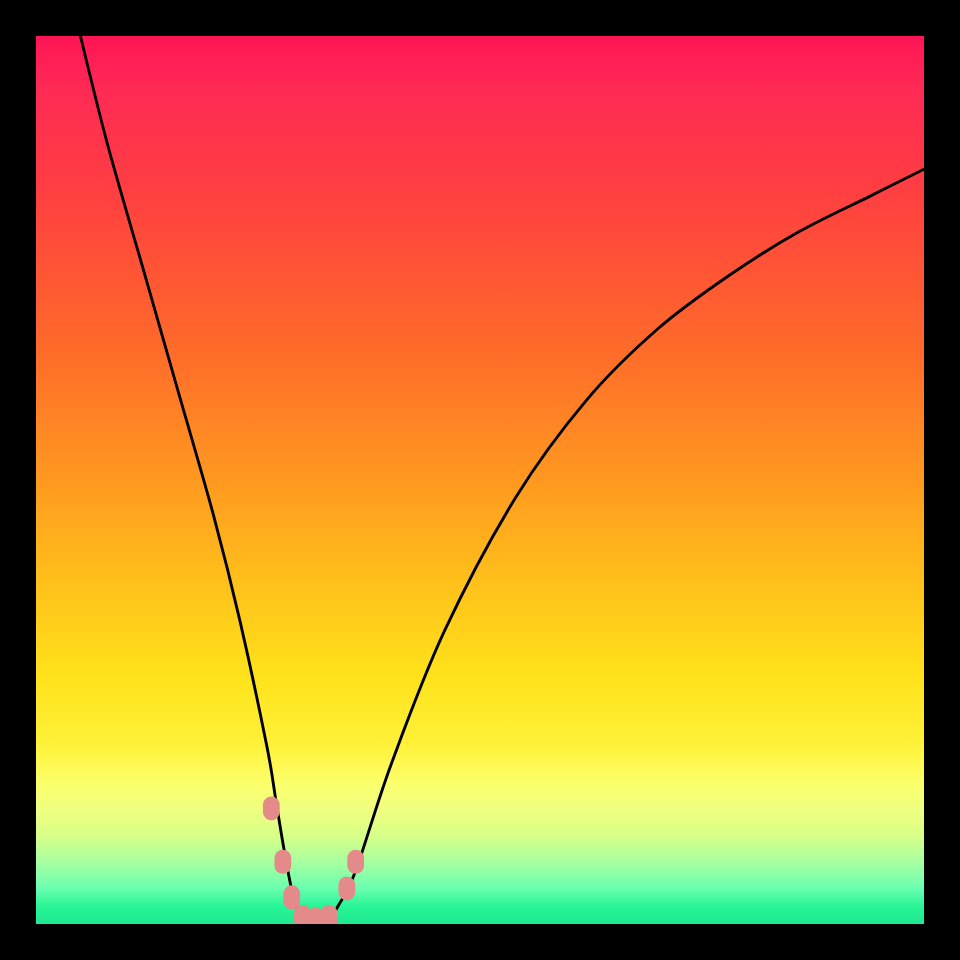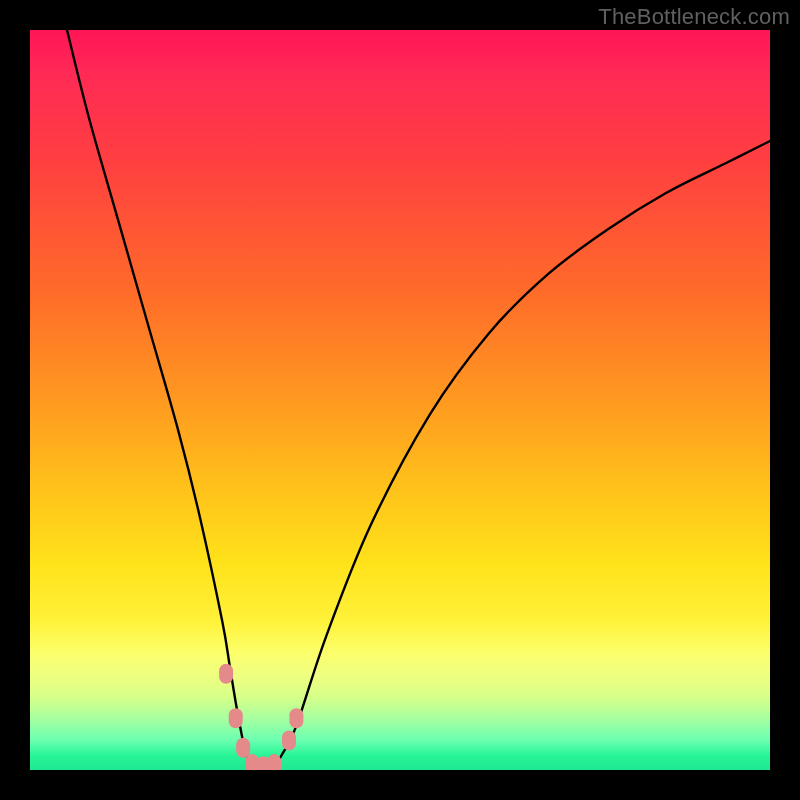--- a/index.html
+++ b/index.html
@@ -58,21 +58,20 @@
     position: absolute;
     top: 0; left: 0;
     width: 740px;
     height: 740px;
   }
 </style>
 </head>
 <body>
 
 <div class="frame">
-  <div class="watermark">TheBottleneck.com</div>
 
   <div class="plot">
     <svg class="curve" viewBox="0 0 740 740" preserveAspectRatio="none">
       <path id="curve-path" fill="none" stroke="#000" stroke-width="2.4" stroke-linecap="round" stroke-linejoin="round" d="M 37,0 C 40.7,14.799999999999992 50.56666666666667,56.73333333333329 59.2,88.79999999999995 C 67.83333333333334,120.86666666666662 78.93333333333334,157.86666666666665 88.8,192.39999999999998 C 98.66666666666666,226.9333333333333 108.53333333333333,261.4666666666667 118.4,296 C 128.26666666666668,330.5333333333333 139.36666666666667,367.5333333333333 148,399.59999999999997 C 156.63333333333333,431.66666666666663 162.8,456.3333333333333 170.20000000000002,488.4 C 177.60000000000002,520.4666666666667 187.46666666666667,567.3333333333334 192.4,592 C 197.33333333333334,616.6666666666666 197.33333333333334,621.6 199.8,636.4 C 202.26666666666668,651.1999999999999 204.73333333333335,667.2333333333333 207.20000000000002,680.8 C 209.66666666666669,694.3666666666666 212.13333333333333,708.55 214.6,717.8 C 217.06666666666666,727.05 219.53333333333333,732.8466666666666 222,736.3 C 224.46666666666667,739.7533333333333 226.93333333333334,738.15 229.4,738.52 C 231.86666666666667,738.89 234.33333333333334,738.89 236.8,738.52 C 239.26666666666668,738.15 241.73333333333335,738.52 244.20000000000002,736.3 C 246.66666666666669,734.0799999999999 247.90000000000003,731.9833333333333 251.60000000000002,725.2 C 255.3,718.4166666666667 259,715.3333333333334 266.4,695.6 C 273.79999999999995,675.8666666666667 283.66666666666663,640.0999999999999 296,606.8 C 308.33333333333337,573.5 323.1333333333334,532.8 340.40000000000003,495.79999999999995 C 357.6666666666667,458.79999999999995 379.8666666666667,416.8666666666667 399.6,384.8 C 419.33333333333337,352.73333333333335 439.06666666666666,326.83333333333337 458.8,303.40000000000003 C 478.53333333333336,279.9666666666667 498.26666666666665,261.46666666666664 518,244.2 C 537.7333333333333,226.93333333333334 557.4666666666667,213.36666666666673 577.2,199.80000000000007 C 596.9333333333334,186.2333333333334 616.6666666666666,173.89999999999995 636.4,162.79999999999995 C 656.1333333333333,151.69999999999996 678.3333333333333,141.83333333333337 695.5999999999999,133.20000000000005 C 712.8666666666666,124.56666666666672 732.6,114.7 740,111"></path>
       <g id="markers-group">
           <rect x="189.10000000000002" y="633.8" width="14" height="20" rx="7" ry="7" fill="#e58a8a"></rect>
           <rect x="198.72000000000003" y="678.2" width="14" height="20" rx="7" ry="7" fill="#e58a8a"></rect>
           <rect x="206.12000000000003" y="707.8" width="14" height="20" rx="7" ry="7" fill="#e58a8a"></rect>
           <rect x="215" y="724.08" width="14" height="20" rx="7" ry="7" fill="#e58a8a"></rect>
           <rect x="226.1" y="726.3" width="14" height="20" rx="7" ry="7" fill="#e58a8a"></rect>

